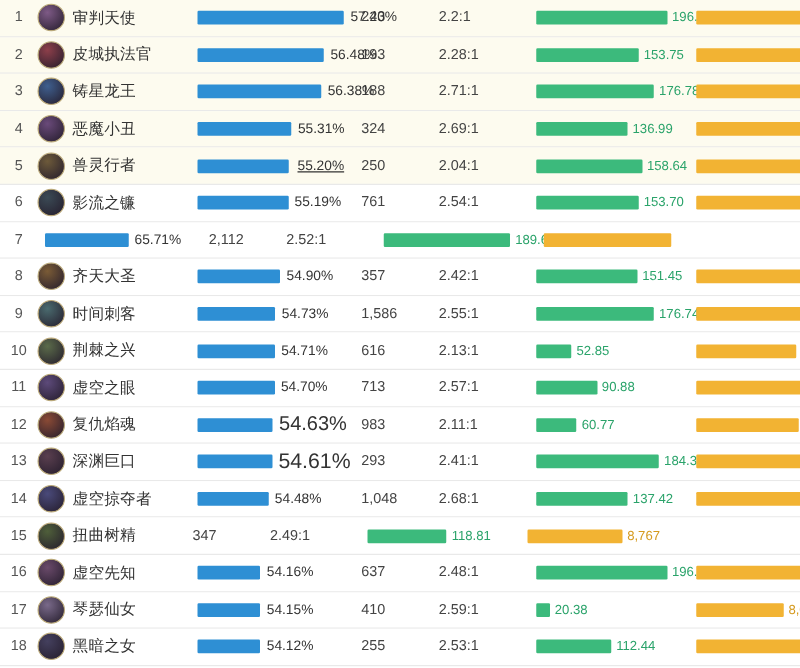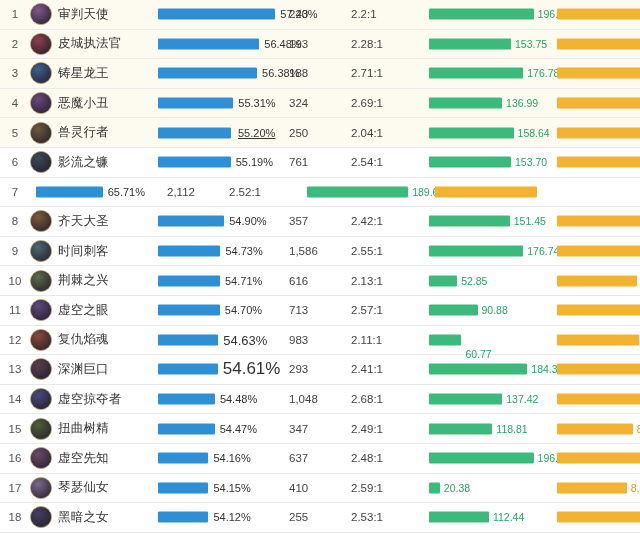--- a/index.html
+++ b/index.html
@@ -402,29 +402,29 @@
       <div class="c-champ">
         <span class="portrait">
           <span class="pshape" style="background:radial-gradient(circle at 35% 30%, #8a4a35, #241c2b);"></span>
         </span>
         <span class="cname">复仇焰魂</span>
       </div>
       <div class="c-wr">
         <div class="barwrap">
           <div class="bar blue" style="width:60.2px"></div>
         </div>
-        <span class="vallabel" style="color: rgb(51, 51, 51); left: 71.2222px; font-size: 13px;">54.63%</span>
+        <span class="vallabel" style="color: rgb(51, 51, 51); left: 71.2222px; font-size: 16px;">54.63%</span>
       </div>
       <div class="c-games">983</div>
       <div class="c-kda">2.11:1</div>
       <div class="c-dmg">
         <div class="barwrap">
           <div class="bar green" style="width:32.4px"></div>
         </div>
-        <span class="vallabel" style="left: 42.4107px; margin-top: 14px;">60.77</span>
+        <span class="vallabel" style="left: 42.4107px;">60.77</span>
       </div>
       <div class="c-gold">
         <div class="barwrap">
           <div class="bar orange" style="width:81.5px"></div>
         </div>
       </div>
     </div>
     <div class="row">
       <div class="c-rank">13</div>
       <div class="c-champ">
@@ -481,26 +481,20 @@
         </div>
       </div>
     </div>
     <div class="row">
       <div class="c-rank">15</div>
       <div class="c-champ">
         <span class="portrait">
           <span class="pshape" style="background:radial-gradient(circle at 35% 30%, #4f5f3a, #241c2b);"></span>
         </span>
         <span class="cname">扭曲树精</span>
-      </div>
-      <div class="c-wr">
-        <div class="barwrap">
-          <div class="bar blue" style="width:56.7px"></div>
-        </div>
-        <span class="vallabel" style="color: rgb(51, 51, 51); left: 67.6667px; font-size: 11px;">54.47%</span>
       </div>
       <div class="c-games">347</div>
       <div class="c-kda">2.49:1</div>
       <div class="c-dmg">
         <div class="barwrap">
           <div class="bar green" style="width:63.4px"></div>
         </div>
         <span class="vallabel" style="left: 73.3653px;">118.81</span>
       </div>
       <div class="c-gold">

